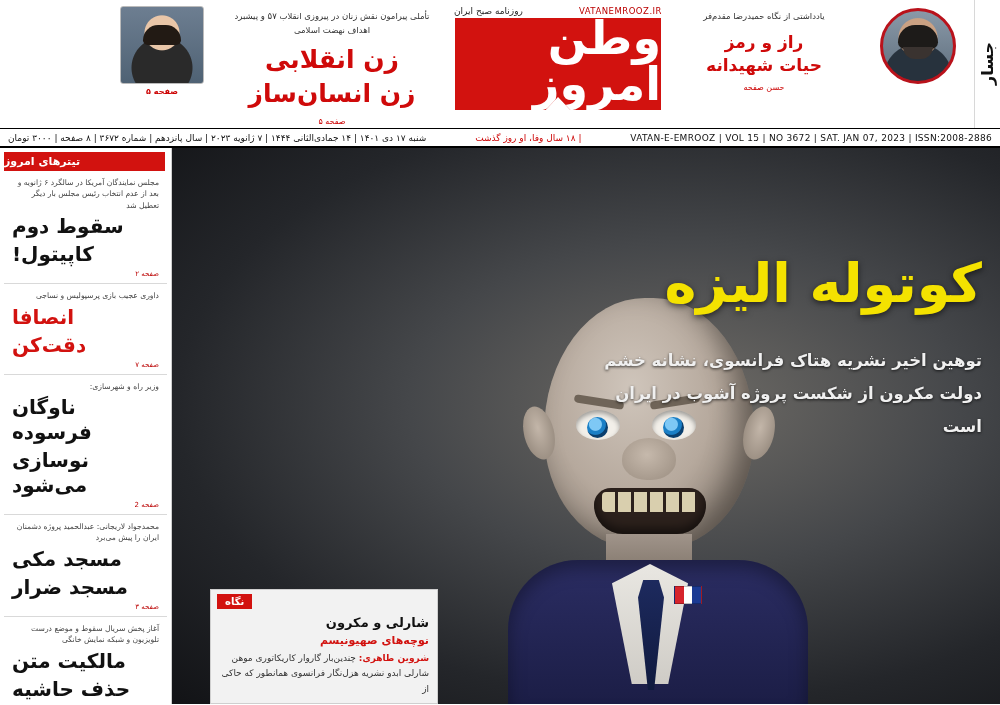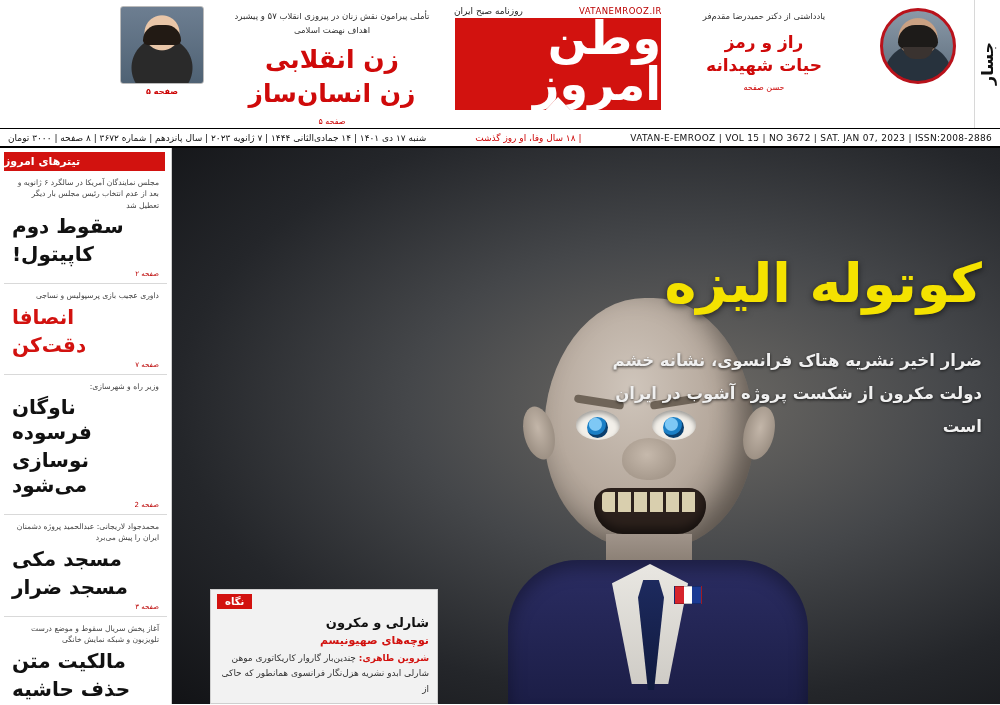--- a/index.html
+++ b/index.html
@@ -466,21 +466,21 @@
 
     <div class="edge-strip">
       <span class="vert">جسار</span>
     </div>
 
     <div class="photo-block">
       <div class="photo-round"></div>
     </div>
 
     <div class="teaser-right">
-      <div class="kicker">یادداشتی از دکتر حمیدرضا مقدم‌فر</div>
+      <div class="kicker">یادداشتی از نگاه حمیدرضا مقدم‌فر</div>
       <div class="big">راز و رمز</div>
       <div class="big">حیات شهیدانه</div>
       <div class="page-ref">حسن صفحه</div>
     </div>
 
     <div class="logo-block">
       <div class="logo-toprow">
         <span class="logo-site">VATANEMROOZ.IR</span>
         <span>روزنامه صبح ایران</span>
       </div>
@@ -532,21 +532,21 @@
           <div class="neck"></div>
           <div class="body-suit"></div>
           <div class="shirt"></div>
           <div class="tie"></div>
           <div class="flag"></div>
         </div>
       </div>
 
       <div class="headline-wrap">
         <div class="headline">کوتوله الیزه</div>
-        <div class="subhead">ضرار اخیر نشریه هتاک فرانسوی، نشانه خشم دولت مکرون از شکست پروژه آشوب در ایران است</div>
+        <div class="subhead">توهین اخیر نشریه هتاک فرانسوی، نشانه خشم دولت مکرون از شکست پروژه آشوب در ایران است</div>
       </div>
 
       <div class="inset">
         <div class="inset-head">نگاه</div>
         <div class="inset-body">
           <div class="inset-title">شارلی و مکرون</div>
           <div class="inset-sub">نوچه‌های صهیونیسم</div>
           <div class="inset-text">
             <span class="inset-byline">شروین طاهری:</span>
             <span>چندین‌بار گاروار کاریکاتوری موهن شارلی ابدو نشریه هزل‌نگار فرانسوی همانطور که حاکی از</span>

